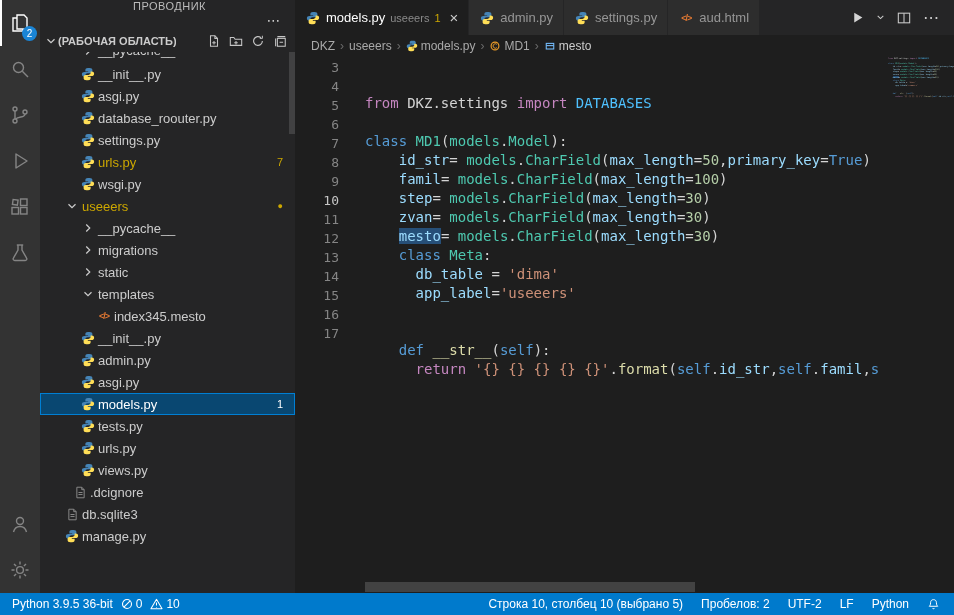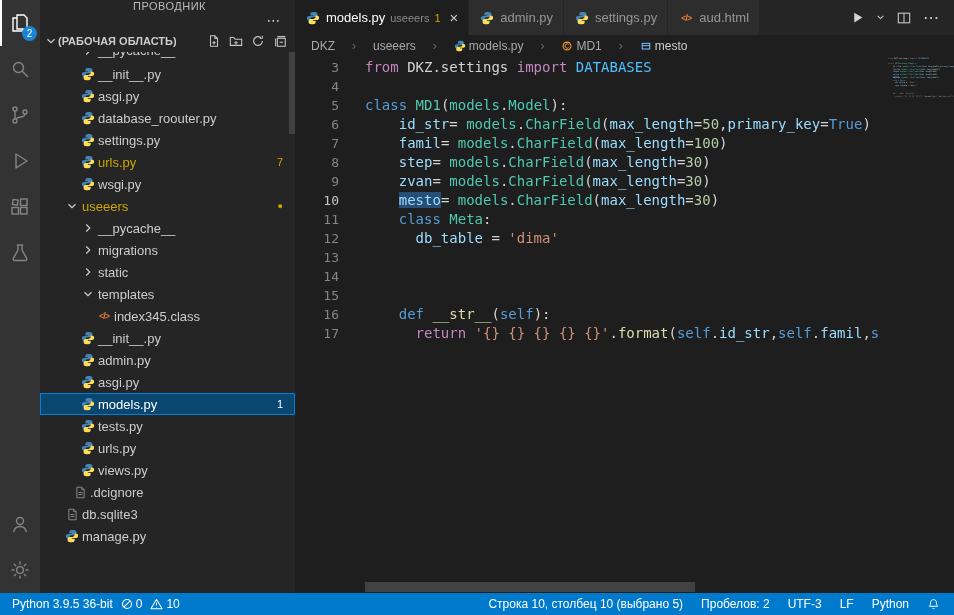--- a/index.html
+++ b/index.html
@@ -51,33 +51,33 @@
   .tab.active{background:#1e1e1e;color:#ffffff;}
   .tab .dir{font-size:11px;color:#8a8a8a;}
   .tab .tab-badge{font-size:11px;color:#cca700;}
   .tab .close{margin-left:4px;color:#cccccc;font-size:15px;line-height:1;}
   .tab-actions{margin-left:auto;display:flex;align-items:center;gap:12px;padding-right:14px;color:#cccccc;}
   .tab-actions span{display:flex;align-items:center;cursor:pointer;}
   .more-glyph{font-size:16px;letter-spacing:1px;}
 
   
   .breadcrumbs{height:22px;display:flex;align-items:center;font-size:12px;color:#a9a9a9;
-    padding-left:16px;gap:14px;background:#1e1e1e;}
+    padding-left:16px;gap:2px;background:#1e1e1e;}
   .bc-item{display:flex;align-items:center;gap:3px;cursor:pointer;}
   .bc-sep{color:#6a6a6a;padding:0 3px;}
   .bc-item.last{color:#cccccc;}
 
   
   .editor{position:absolute;top:57px;left:0;right:0;bottom:0;background:#1e1e1e;overflow:hidden;}
   .code-area{position:absolute;top:1px;left:0;right:66px;bottom:13px;overflow:hidden;
     font-family:"DejaVu Sans Mono","Liberation Mono",monospace;font-size:14px;line-height:19px;}
   .code-line{display:flex;height:19px;white-space:pre;}
   .ln{width:44px;flex:none;text-align:right;color:#858585;font-size:13px;}
   .ln.current{color:#c6c6c6;}
-  .code{margin-left:26px;white-space:pre;}
+  .code{margin-left:26px;white-space:pre;margin-top:36px;}
   .tok.p{color:#d4d4d4}.tok.k{color:#c586c0}.tok.b{color:#569cd6}.tok.t{color:#4ec9b0}
   .tok.v{color:#9cdcfe}.tok.n{color:#b5cea8}.tok.s{color:#ce9178}.tok.f{color:#dcdcaa}
   .tok.c{color:#4fc1ff}.tok.hl{background:#264f78}
   .minimap{position:absolute;top:0;right:0;width:66px;bottom:13px;overflow:hidden;
     font-family:"DejaVu Sans Mono","Liberation Mono",monospace;font-size:2px;line-height:2.7px;
     white-space:pre;opacity:.9;background:#1e1e1e;cursor:pointer;}
   .mini-line{height:2.7px;white-space:pre;}
   .hscroll{position:absolute;bottom:1px;left:70px;width:330px;height:10px;
     background:rgba(121,121,121,.4);cursor:pointer;}
 
@@ -292,21 +292,21 @@
             <svg width="14" height="14" viewBox="0 0 16 16" fill="none" stroke="#cccccc" stroke-width="1.4">
               <path d="M4 6l4 4 4-4"></path>
             </svg>
           </span>
           <span class="tlabel">templates</span>
         </div>
         <div class="tree-row" style="padding-left: 56px;">
           <span class="ficon">
             <span class="html-glyph">&lt;/&gt;</span>
           </span>
-          <span class="tlabel">index345.class</span>
+          <span class="tlabel">index345.mesto</span>
         </div>
         <div class="tree-row" style="padding-left: 40px;">
           <span class="ficon">
             <svg width="14" height="14" viewBox="0 0 16 16">
               <path fill="#4584b6" d="M7.9 1C5.9 1 5 1.9 5 3.2V5h3.2v.6H3.9C2.2 5.6 1 6.6 1 8.3c0 1.7 1.1 2.7 2.8 2.7H5V9.3C5 7.9 6.1 7 7.5 7h3.3C12 7 13 6 13 4.8V3.2C13 1.9 11.9 1 9.9 1z"></path>
               <path fill="#ffde57" d="M8.1 15c2 0 2.9-.9 2.9-2.2V11H7.8v-.6h4.3c1.7 0 2.9-1 2.9-2.7 0-1.7-1.1-2.7-2.8-2.7H11v1.7C11 8.1 10 9 8.5 9H5.2C4 9 3 10 3 11.2v1.6C3 14.1 4.1 15 6.1 15z"></path>
             </svg>
           </span>
           <span class="tlabel">__init__.py</span>
         </div>
@@ -502,21 +502,21 @@
           <div class="code-line"><span class="ln">3</span><span class="code"><span class="tok k">from</span><span class="tok p"> DKZ.settings </span><span class="tok k">import</span><span class="tok p"> </span><span class="tok c">DATABASES</span></span></div>
           <div class="code-line"><span class="ln">4</span><span class="code"></span></div>
           <div class="code-line"><span class="ln">5</span><span class="code"><span class="tok b">class</span><span class="tok p"> </span><span class="tok t">MD1</span><span class="tok p">(</span><span class="tok t">models</span><span class="tok p">.</span><span class="tok t">Model</span><span class="tok p">):</span></span></div>
           <div class="code-line"><span class="ln">6</span><span class="code"><span class="tok p">    </span><span class="tok v">id_str</span><span class="tok p">= </span><span class="tok t">models</span><span class="tok p">.</span><span class="tok t">CharField</span><span class="tok p">(</span><span class="tok v">max_length</span><span class="tok p">=</span><span class="tok n">50</span><span class="tok p">,</span><span class="tok v">primary_key</span><span class="tok p">=</span><span class="tok b">True</span><span class="tok p">)</span></span></div>
           <div class="code-line"><span class="ln">7</span><span class="code"><span class="tok p">    </span><span class="tok v">famil</span><span class="tok p">= </span><span class="tok t">models</span><span class="tok p">.</span><span class="tok t">CharField</span><span class="tok p">(</span><span class="tok v">max_length</span><span class="tok p">=</span><span class="tok n">100</span><span class="tok p">)</span></span></div>
           <div class="code-line"><span class="ln">8</span><span class="code"><span class="tok p">    </span><span class="tok v">step</span><span class="tok p">= </span><span class="tok t">models</span><span class="tok p">.</span><span class="tok t">CharField</span><span class="tok p">(</span><span class="tok v">max_length</span><span class="tok p">=</span><span class="tok n">30</span><span class="tok p">)</span></span></div>
           <div class="code-line"><span class="ln">9</span><span class="code"><span class="tok p">    </span><span class="tok v">zvan</span><span class="tok p">= </span><span class="tok t">models</span><span class="tok p">.</span><span class="tok t">CharField</span><span class="tok p">(</span><span class="tok v">max_length</span><span class="tok p">=</span><span class="tok n">30</span><span class="tok p">)</span></span></div>
           <div class="code-line"><span class="ln current">10</span><span class="code"><span class="tok p">    </span><span class="tok v hl">mesto</span><span class="tok p">= </span><span class="tok t">models</span><span class="tok p">.</span><span class="tok t">CharField</span><span class="tok p">(</span><span class="tok v">max_length</span><span class="tok p">=</span><span class="tok n">30</span><span class="tok p">)</span></span></div>
           <div class="code-line"><span class="ln">11</span><span class="code"><span class="tok p">    </span><span class="tok b">class</span><span class="tok p"> </span><span class="tok t">Meta</span><span class="tok p">:</span></span></div>
           <div class="code-line"><span class="ln">12</span><span class="code"><span class="tok p">      </span><span class="tok v">db_table</span><span class="tok p"> = </span><span class="tok s">'dima'</span></span></div>
-          <div class="code-line"><span class="ln">13</span></div>
+          <div class="code-line"><span class="ln">13</span><span class="code"><span class="tok p">      </span><span class="tok v">app_label</span><span class="tok p">=</span><span class="tok s">'useeers'</span></span></div>
           <div class="code-line"><span class="ln">14</span><span class="code"></span></div>
           <div class="code-line"><span class="ln">15</span><span class="code"></span></div>
           <div class="code-line"><span class="ln">16</span><span class="code"><span class="tok p">    </span><span class="tok b">def</span><span class="tok p"> </span><span class="tok f">__str__</span><span class="tok p">(</span><span class="tok b">self</span><span class="tok p">):</span></span></div>
           <div class="code-line"><span class="ln">17</span><span class="code"><span class="tok p">      </span><span class="tok k">return</span><span class="tok p"> </span><span class="tok s">'{} {} {} {} {}'</span><span class="tok p">.</span><span class="tok f">format</span><span class="tok p">(</span><span class="tok b">self</span><span class="tok p">.</span><span class="tok v">id_str</span><span class="tok p">,</span><span class="tok b">self</span><span class="tok p">.</span><span class="tok v">famil</span><span class="tok p">,</span><span class="tok b">s</span></span></div>
         </div>
       <div class="minimap" id="minimap"><div class="mini-line"><span class="tok k">from</span><span class="tok p"> DKZ.settings </span><span class="tok k">import</span><span class="tok p"> </span><span class="tok c">DATABASES</span></div><div class="mini-line"></div><div class="mini-line"><span class="tok b">class</span><span class="tok p"> </span><span class="tok t">MD1</span><span class="tok p">(</span><span class="tok t">models</span><span class="tok p">.</span><span class="tok t">Model</span><span class="tok p">):</span></div><div class="mini-line"><span class="tok p">    </span><span class="tok v">id_str</span><span class="tok p">= </span><span class="tok t">models</span><span class="tok p">.</span><span class="tok t">CharField</span><span class="tok p">(</span><span class="tok v">max_length</span><span class="tok p">=</span><span class="tok n">50</span><span class="tok p">,</span><span class="tok v">primary_key</span><span class="tok p">=</span></div><div class="mini-line"><span class="tok p">    </span><span class="tok v">famil</span><span class="tok p">= </span><span class="tok t">models</span><span class="tok p">.</span><span class="tok t">CharField</span><span class="tok p">(</span><span class="tok v">max_length</span><span class="tok p">=</span><span class="tok n">100</span><span class="tok p">)</span></div><div class="mini-line"><span class="tok p">    </span><span class="tok v">step</span><span class="tok p">= </span><span class="tok t">models</span><span class="tok p">.</span><span class="tok t">CharField</span><span class="tok p">(</span><span class="tok v">max_length</span><span class="tok p">=</span><span class="tok n">30</span><span class="tok p">)</span></div><div class="mini-line"><span class="tok p">    </span><span class="tok v">zvan</span><span class="tok p">= </span><span class="tok t">models</span><span class="tok p">.</span><span class="tok t">CharField</span><span class="tok p">(</span><span class="tok v">max_length</span><span class="tok p">=</span><span class="tok n">30</span><span class="tok p">)</span></div><div class="mini-line"><span class="tok p">    </span><span class="tok v hl">mesto</span><span class="tok p">= </span><span class="tok t">models</span><span class="tok p">.</span><span class="tok t">CharField</span><span class="tok p">(</span><span class="tok v">max_length</span><span class="tok p">=</span><span class="tok n">30</span><span class="tok p">)</span></div><div class="mini-line"><span class="tok p">    </span><span class="tok b">class</span><span class="tok p"> </span><span class="tok t">Meta</span><span class="tok p">:</span></div><div class="mini-line"><span class="tok p">      </span><span class="tok v">db_table</span><span class="tok p"> = </span><span class="tok s">'dima'</span></div><div class="mini-line"><span class="tok p">      </span><span class="tok v">app_label</span><span class="tok p">=</span><span class="tok s">'useeers'</span></div><div class="mini-line"></div><div class="mini-line"></div><div class="mini-line"><span class="tok p">    </span><span class="tok b">def</span><span class="tok p"> </span><span class="tok f">__str__</span><span class="tok p">(</span><span class="tok b">self</span><span class="tok p">):</span></div><div class="mini-line"><span class="tok p">      </span><span class="tok k">return</span><span class="tok p"> </span><span class="tok s">'{} {} {} {} {}'</span><span class="tok p">.</span><span class="tok f">format</span><span class="tok p">(</span><span class="tok b">self</span><span class="tok p">.</span><span class="tok v">id_str</span><span class="tok p">,</span><span class="tok b">self</span><span class="tok p">.</span><span class="tok v">famil</span></div></div>
       <div class="hscroll"></div>
     </div>
   </div>
 
@@ -536,21 +536,21 @@
         <svg width="13" height="12" viewBox="0 0 14 12" fill="none" stroke="#ffffff" stroke-width="1.1">
             <path d="M7 1L13 11H1z" stroke-linejoin="round"></path>
             <path d="M7 4.5v3M7 9.3v.4"></path>
           </svg>
       </span>
       <span>10</span>
     </span>
     <span class="sb-right">
       <span class="sb-item">Строка 10, столбец 10 (выбрано 5)</span>
       <span class="sb-item">Пробелов: 2</span>
-      <span class="sb-item">UTF-3</span>
+      <span class="sb-item">UTF-2</span>
       <span class="sb-item">LF</span>
       <span class="sb-item">Python</span>
       <span class="sb-item">
         <svg width="13" height="13" viewBox="0 0 16 16" fill="none" stroke="#ffffff" stroke-width="1.2">
           <path d="M8 2c-2.3 0-3.6 1.6-3.6 3.8 0 3-1 3.8-1.6 4.4h10.4c-.6-.6-1.6-1.4-1.6-4.4C11.6 3.6 10.3 2 8 2z"></path>
           <path d="M6.7 12.3a1.4 1.4 0 0 0 2.6 0"></path>
         </svg>
       </span>
     </span>
   </div>

